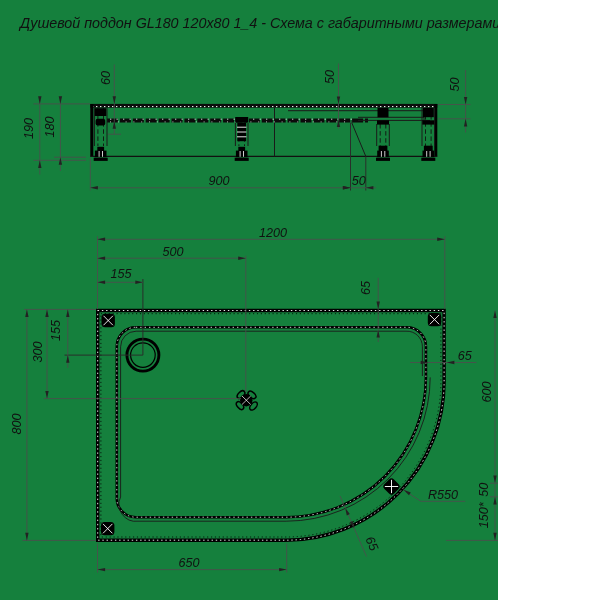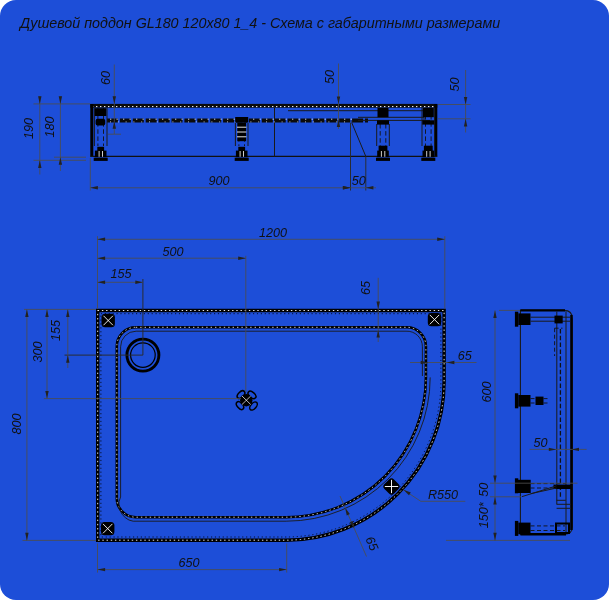--- a/index.html
+++ b/index.html
@@ -1,16 +1,16 @@
 <!DOCTYPE html>
 <html><head>
 <meta charset="utf-8">
 <style>
 html,body{margin:0;padding:0;background:#fff;}
-#wrap{position:relative;width:609px;height:600px;background:#1d4ed8;overflow:hidden;border-radius:16px;}
+#wrap{position:relative;width:498px;height:600px;background:#15803d;overflow:hidden;}
 svg{position:absolute;left:0;top:0;}
 text{font-family:"Liberation Sans",sans-serif;font-style:italic;fill:#111;}
 .thin{stroke:#1a1a1a;stroke-width:1;fill:none;}
 .dimln{stroke:#4d4d4d;stroke-width:0.85;fill:none;}
 </style>
 </head>
 <body>
 <div id="wrap">
 <svg width="609" height="600" viewBox="0 0 609 600">
 <defs>

